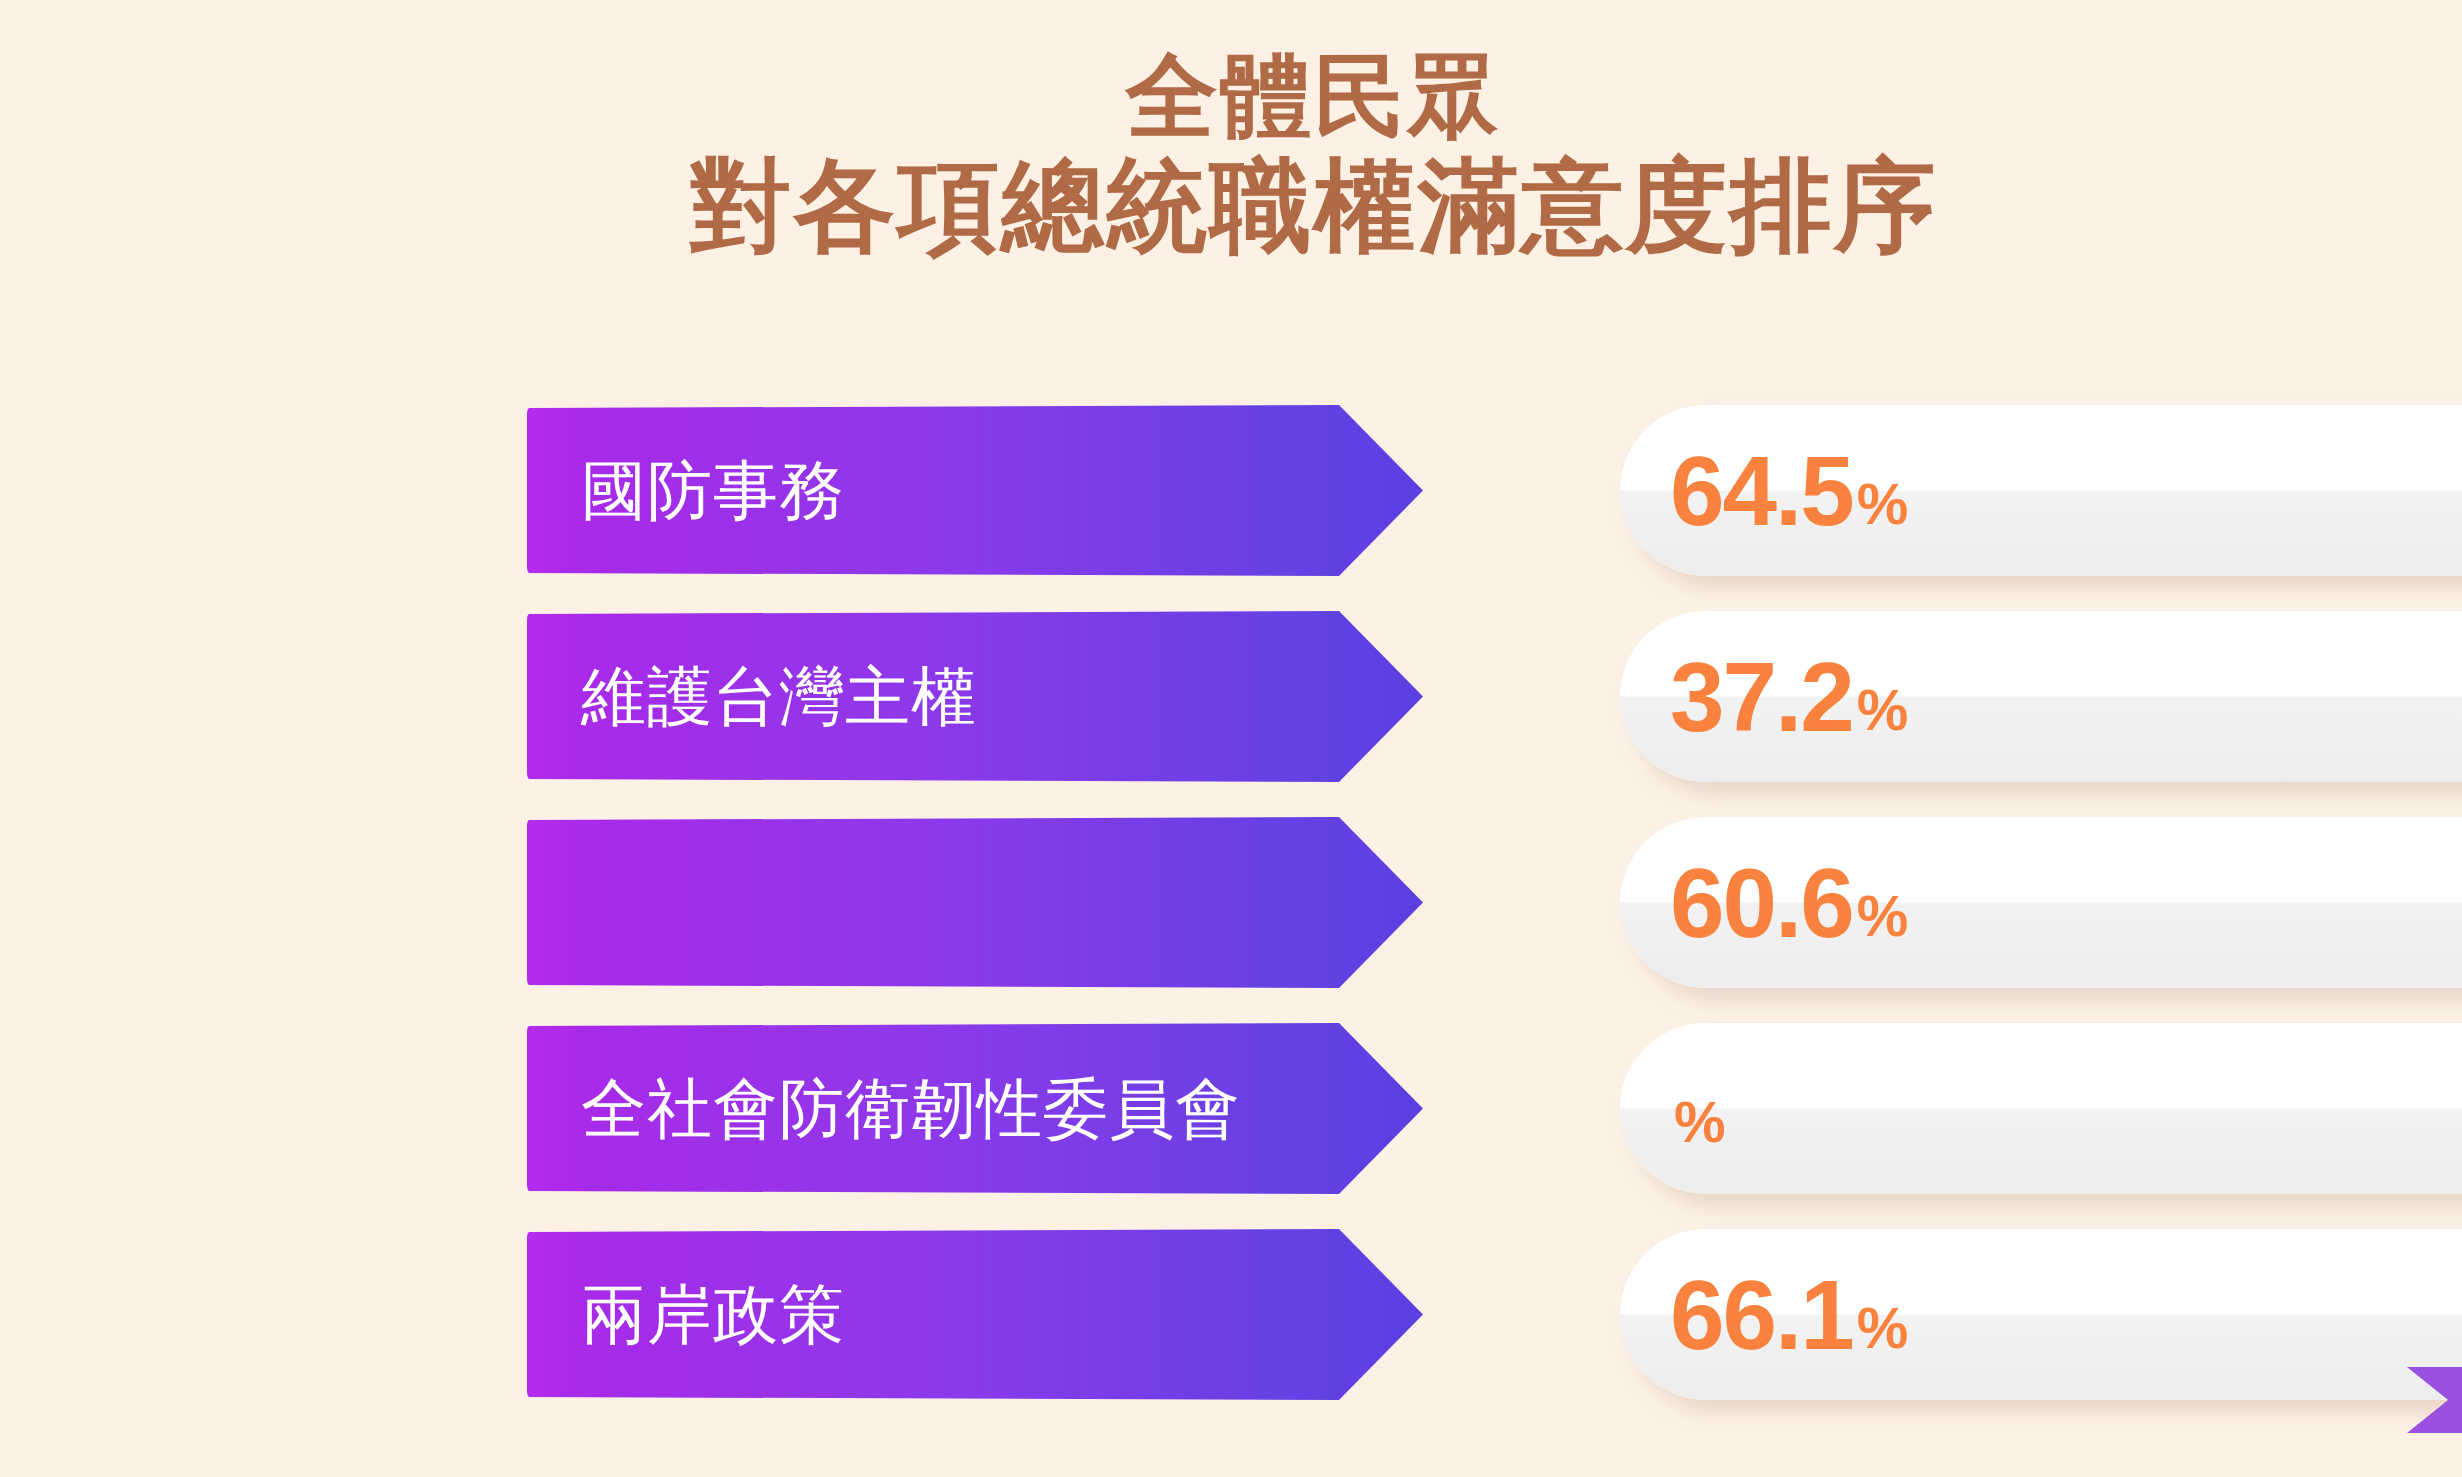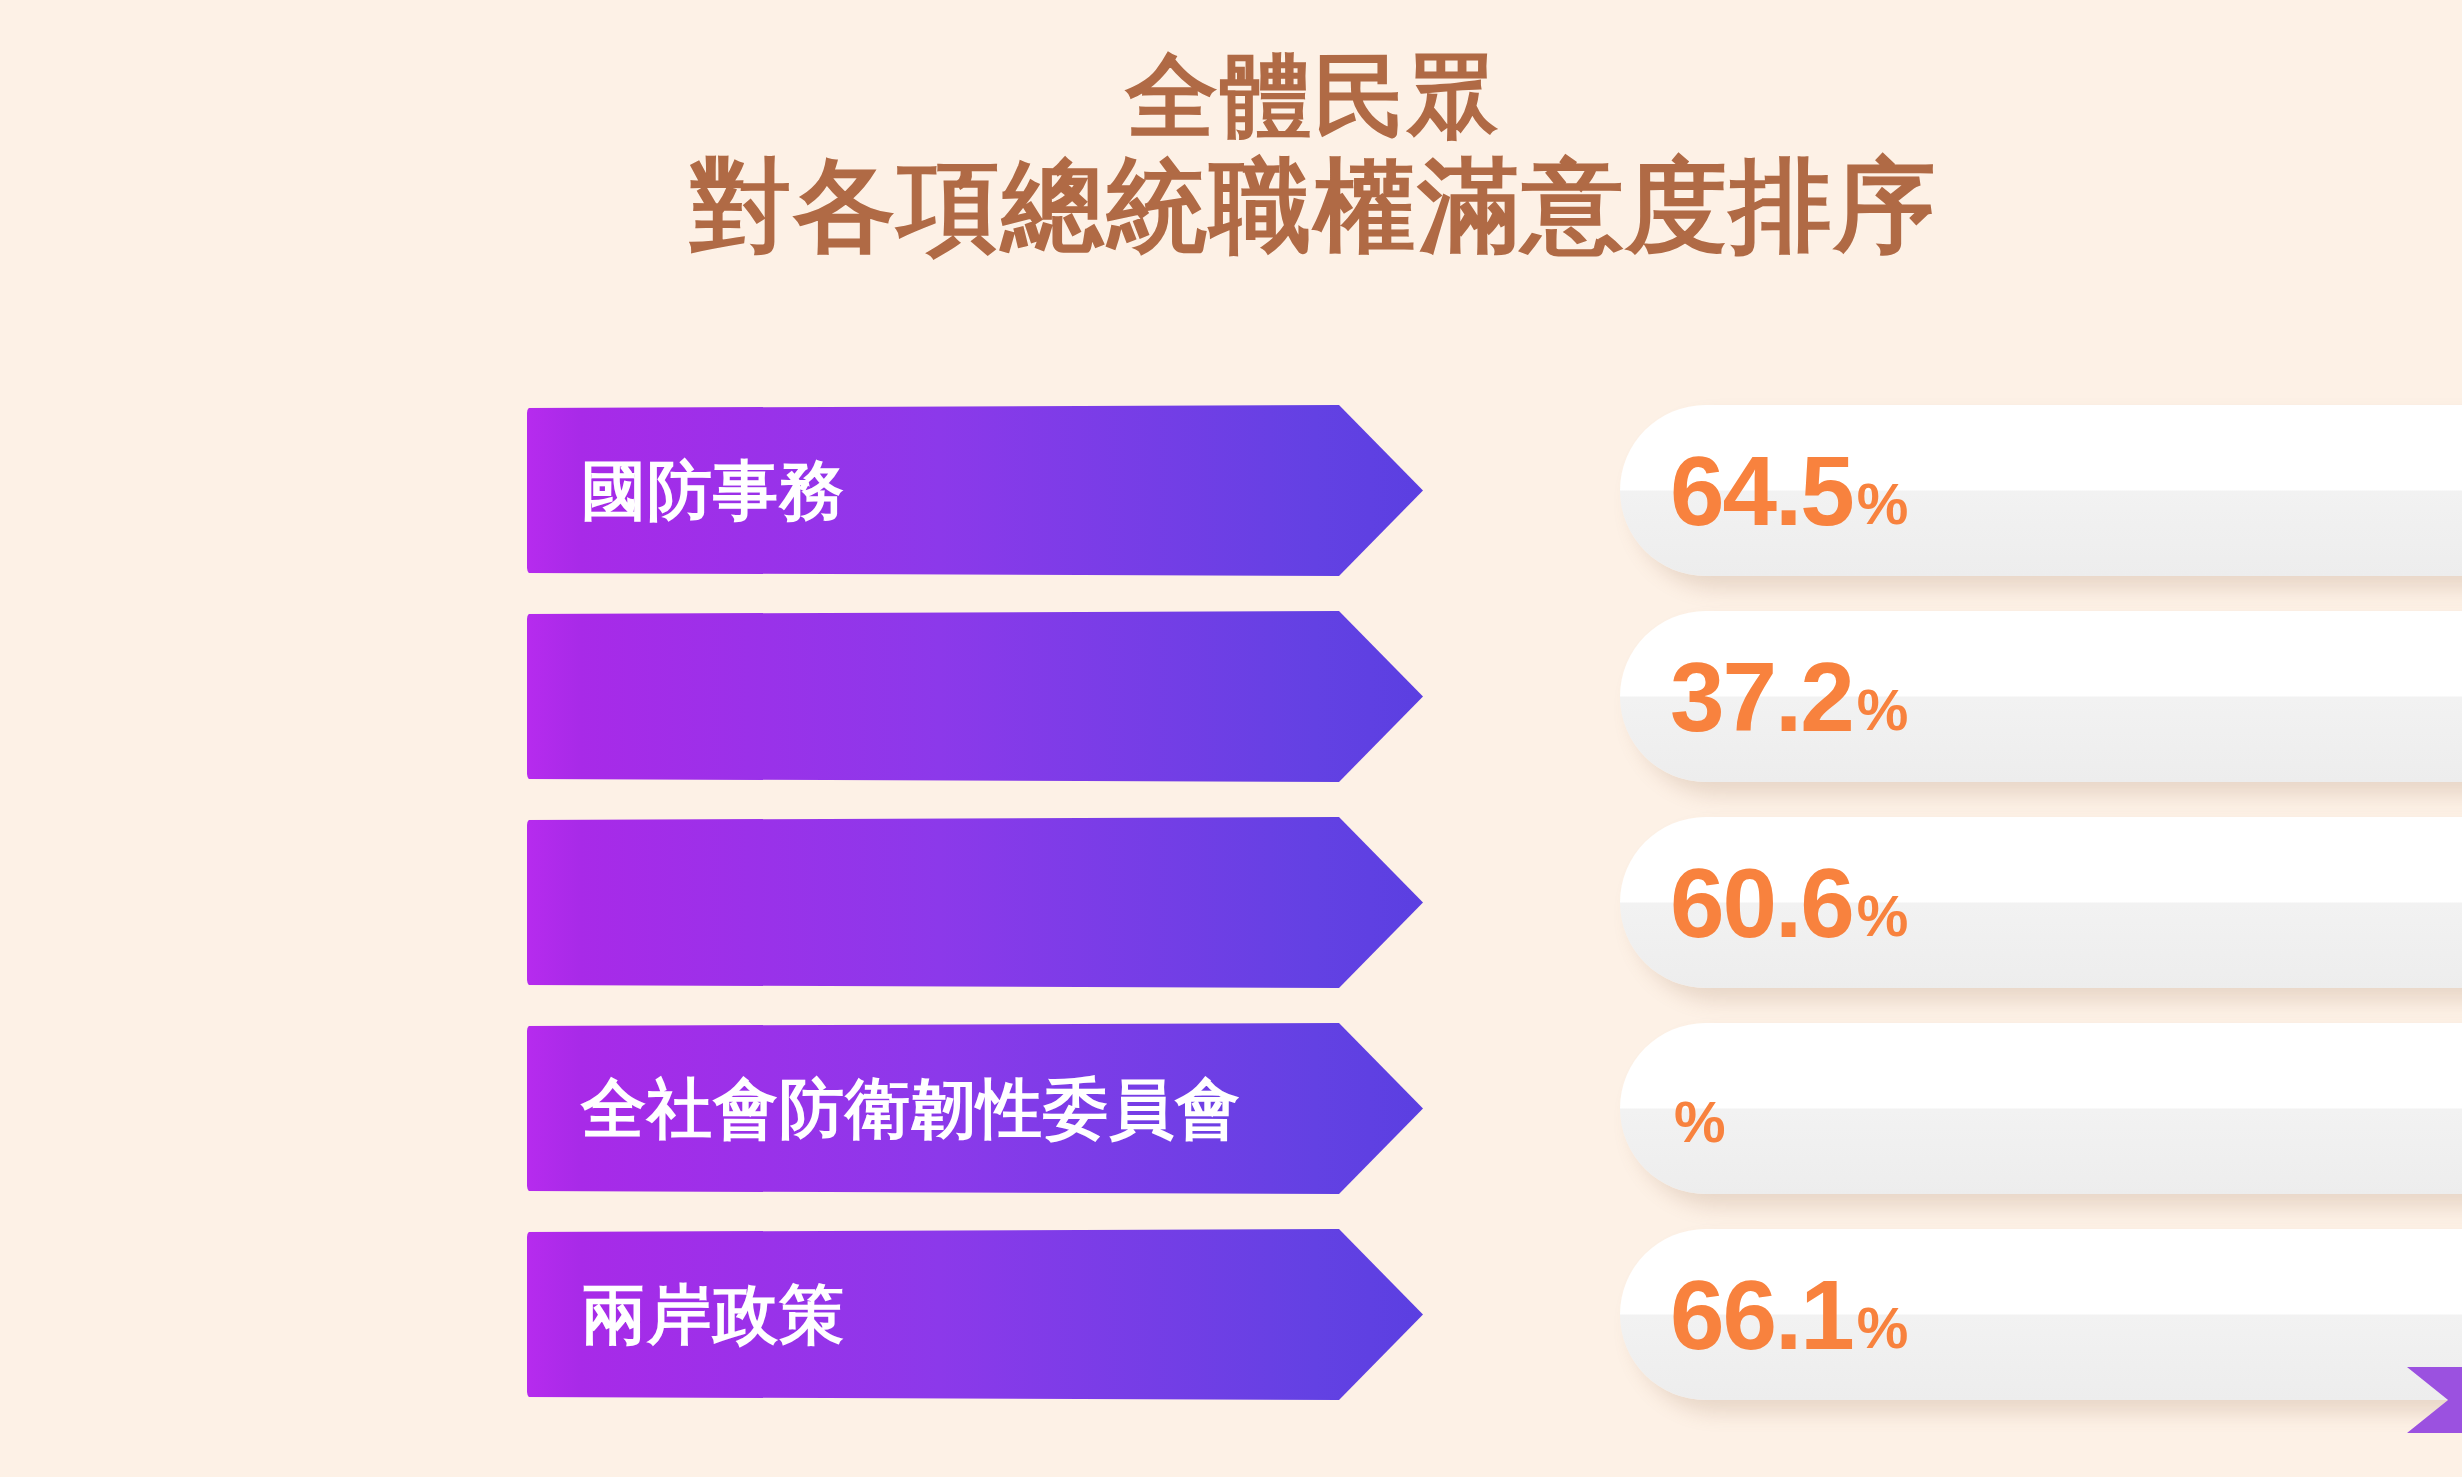--- a/index.html
+++ b/index.html
@@ -89,21 +89,21 @@
   }
   .chevron-label {
     position: absolute;
     left: 54px;
     top: 0;
     height: 171px;
     display: flex;
     align-items: center;
     color: #FFFFFF;
     font-size: 65px;
-    font-weight: 700;
+    font-weight: 400;
     letter-spacing: 1px;
     white-space: nowrap;
     z-index: 3;
   }
 
   
   .value {
     position: absolute;
     left: 1143px;
     top: 0;
@@ -159,20 +159,21 @@
       <div class="chevron-label">國防事務</div>
       <div class="value">
         <span class="num">64.5</span>
           <span class="pct">%</span>
       </div>
     </div>
 
     <div class="row">
       <div class="pill"></div>
       <div class="chevron"></div>
+      <div class="chevron-label">維護台灣主權</div>
       <div class="value">
         <span class="num">37.2</span>
           <span class="pct">%</span>
       </div>
     </div>
 
     <div class="row">
       <div class="pill"></div>
       <div class="chevron"></div>
       <div class="value">

